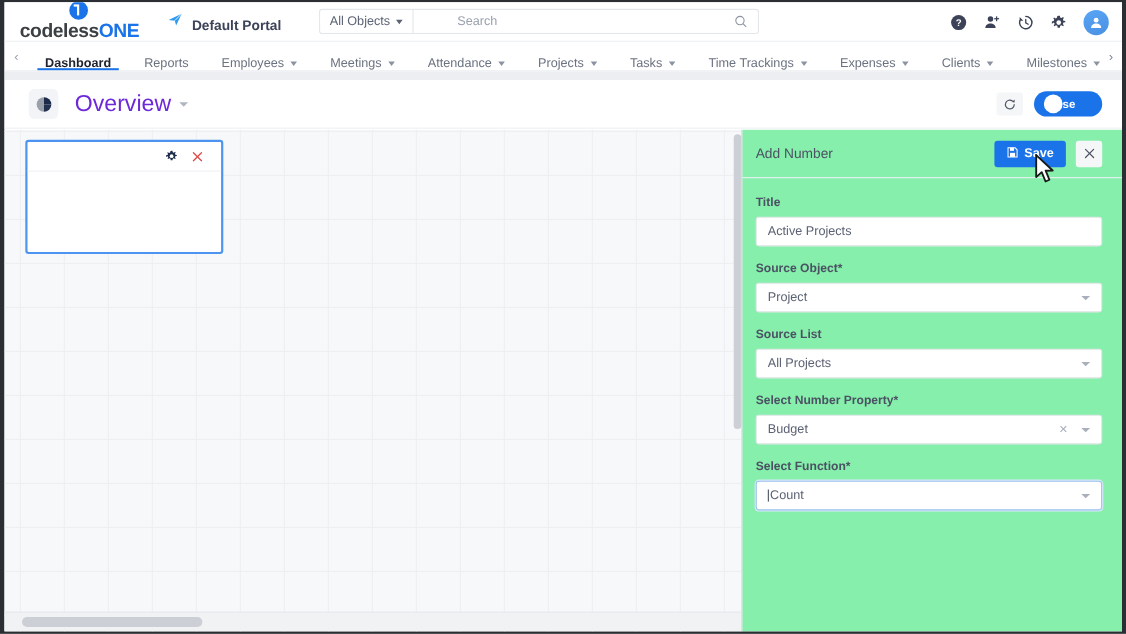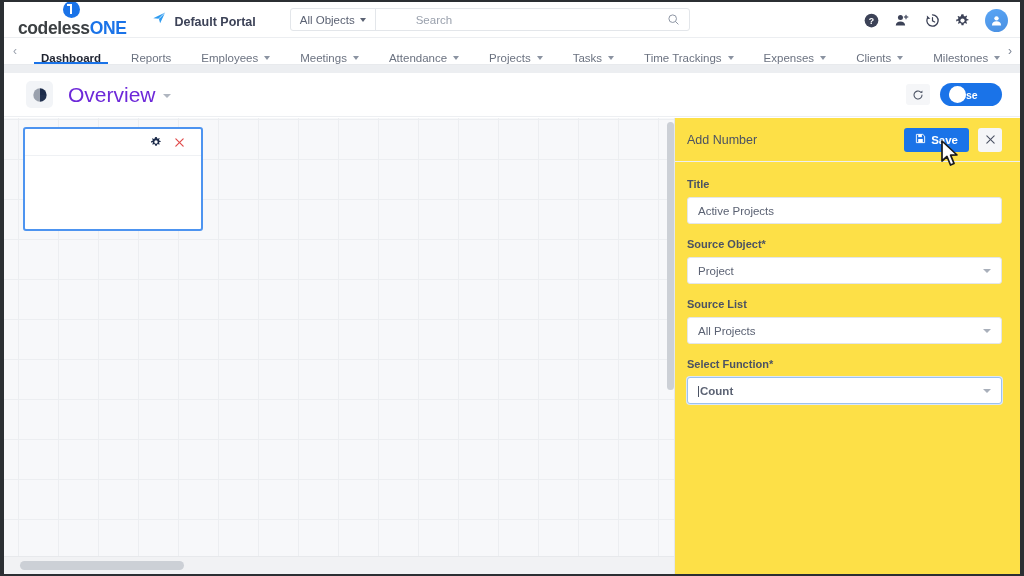--- a/index.html
+++ b/index.html
@@ -186,21 +186,21 @@
     border-top: 1px solid #e7e9ec;
   }
   .canvas-scroll-thumb {
     position: absolute; left: 16px; top: 4px;
     width: 164px; height: 9px; border-radius: 5px; background: #ccd0d6;
     cursor: pointer;
   }
 
   
   .panel {
-    width: 346px; background: #fde047;
+    width: 346px; background: #86efac;
     border-left: 1px solid #e4e7eb;
     position: relative; display: flex; flex-direction: column;
   }
   .panel-scrollbar {
     position: absolute; left: -8px; top: 4px;
     width: 7px; height: 268px; border-radius: 4px;
     background: #ccd0d6; cursor: pointer;
   }
   .panel-head {
     height: 44px; display: flex; align-items: center;
@@ -228,21 +228,21 @@
   .field-label {
     font-size: 11px; font-weight: 700; color: #4b5263; margin-bottom: 7px;
     display: block;
   }
   .field-ctl {
     height: 27px; border: 1px solid #e3e6ea; border-radius: 3px;
     display: flex; align-items: center; padding: 0 10px;
     font-size: 11.5px; color: #5b6273; background: #fff;
     position: relative; cursor: pointer;
   }
-  .field-ctl.focused { border-color: #9cc2f0; box-shadow: 0 0 0 1px #dbe8fa; font-weight: bold; }
+  .field-ctl.focused { border-color: #9cc2f0; box-shadow: 0 0 0 1px #dbe8fa; }
   .field-ctl .val { flex: 1; }
   .field-ctl .val.caretted:before {
     content: ""; display: inline-block; width: 1px; height: 11px;
     background: #4b5263; margin-right: 1px; vertical-align: -2px;
   }
   .sel-caret {
     width: 0; height: 0; border-left: 4px solid transparent;
     border-right: 4px solid transparent; border-top: 4.5px solid #a9b0bb;
     flex: none;
   }
@@ -466,20 +466,28 @@
             </div>
           </div>
           <div class="field">
             <label class="field-label">Source List</label>
             <div class="field-ctl">
               <span class="val">All Projects</span>
               <span class="sel-caret"></span>
             </div>
           </div>
           <div class="field">
+            <label class="field-label">Select Number Property*</label>
+            <div class="field-ctl">
+              <span class="val">Budget</span>
+              <span class="clear-x">✕</span>
+              <span class="sel-caret"></span>
+            </div>
+          </div>
+          <div class="field">
             <label class="field-label">Select Function*</label>
             <div class="field-ctl focused">
               <span class="val caretted">Count</span>
               <span class="sel-caret"></span>
             </div>
           </div>
         </div>
     </div>
   </div>
 

